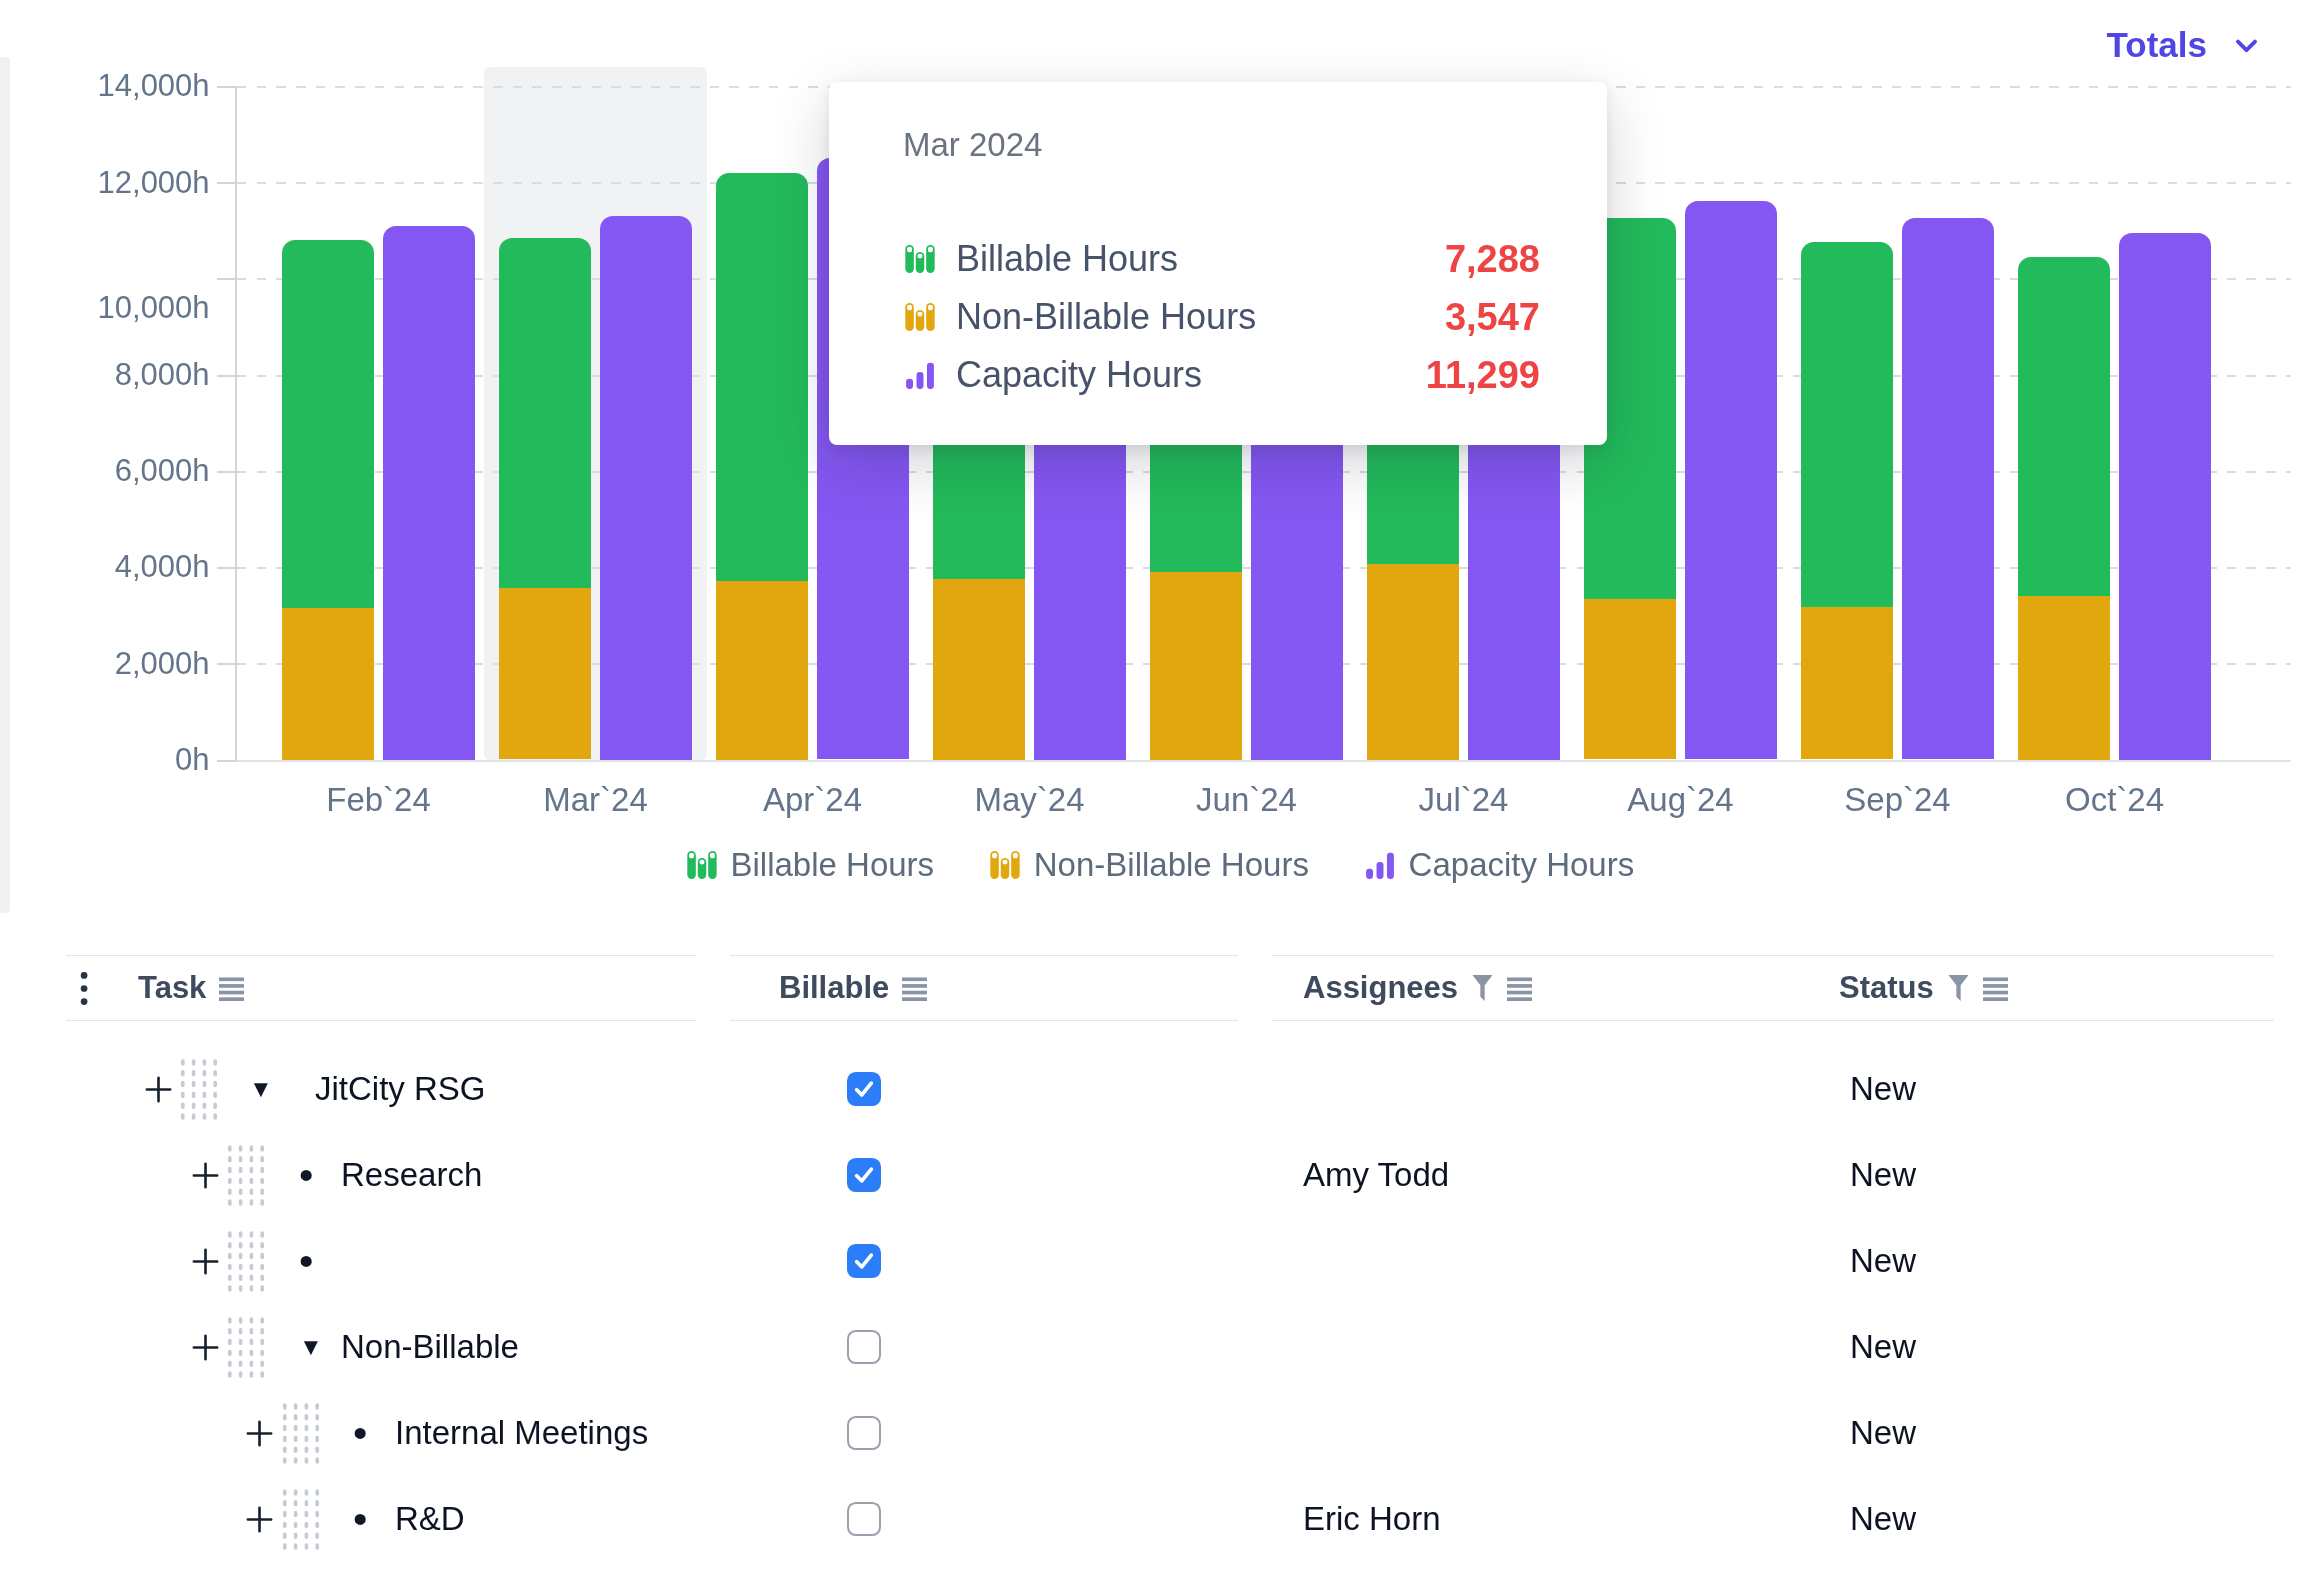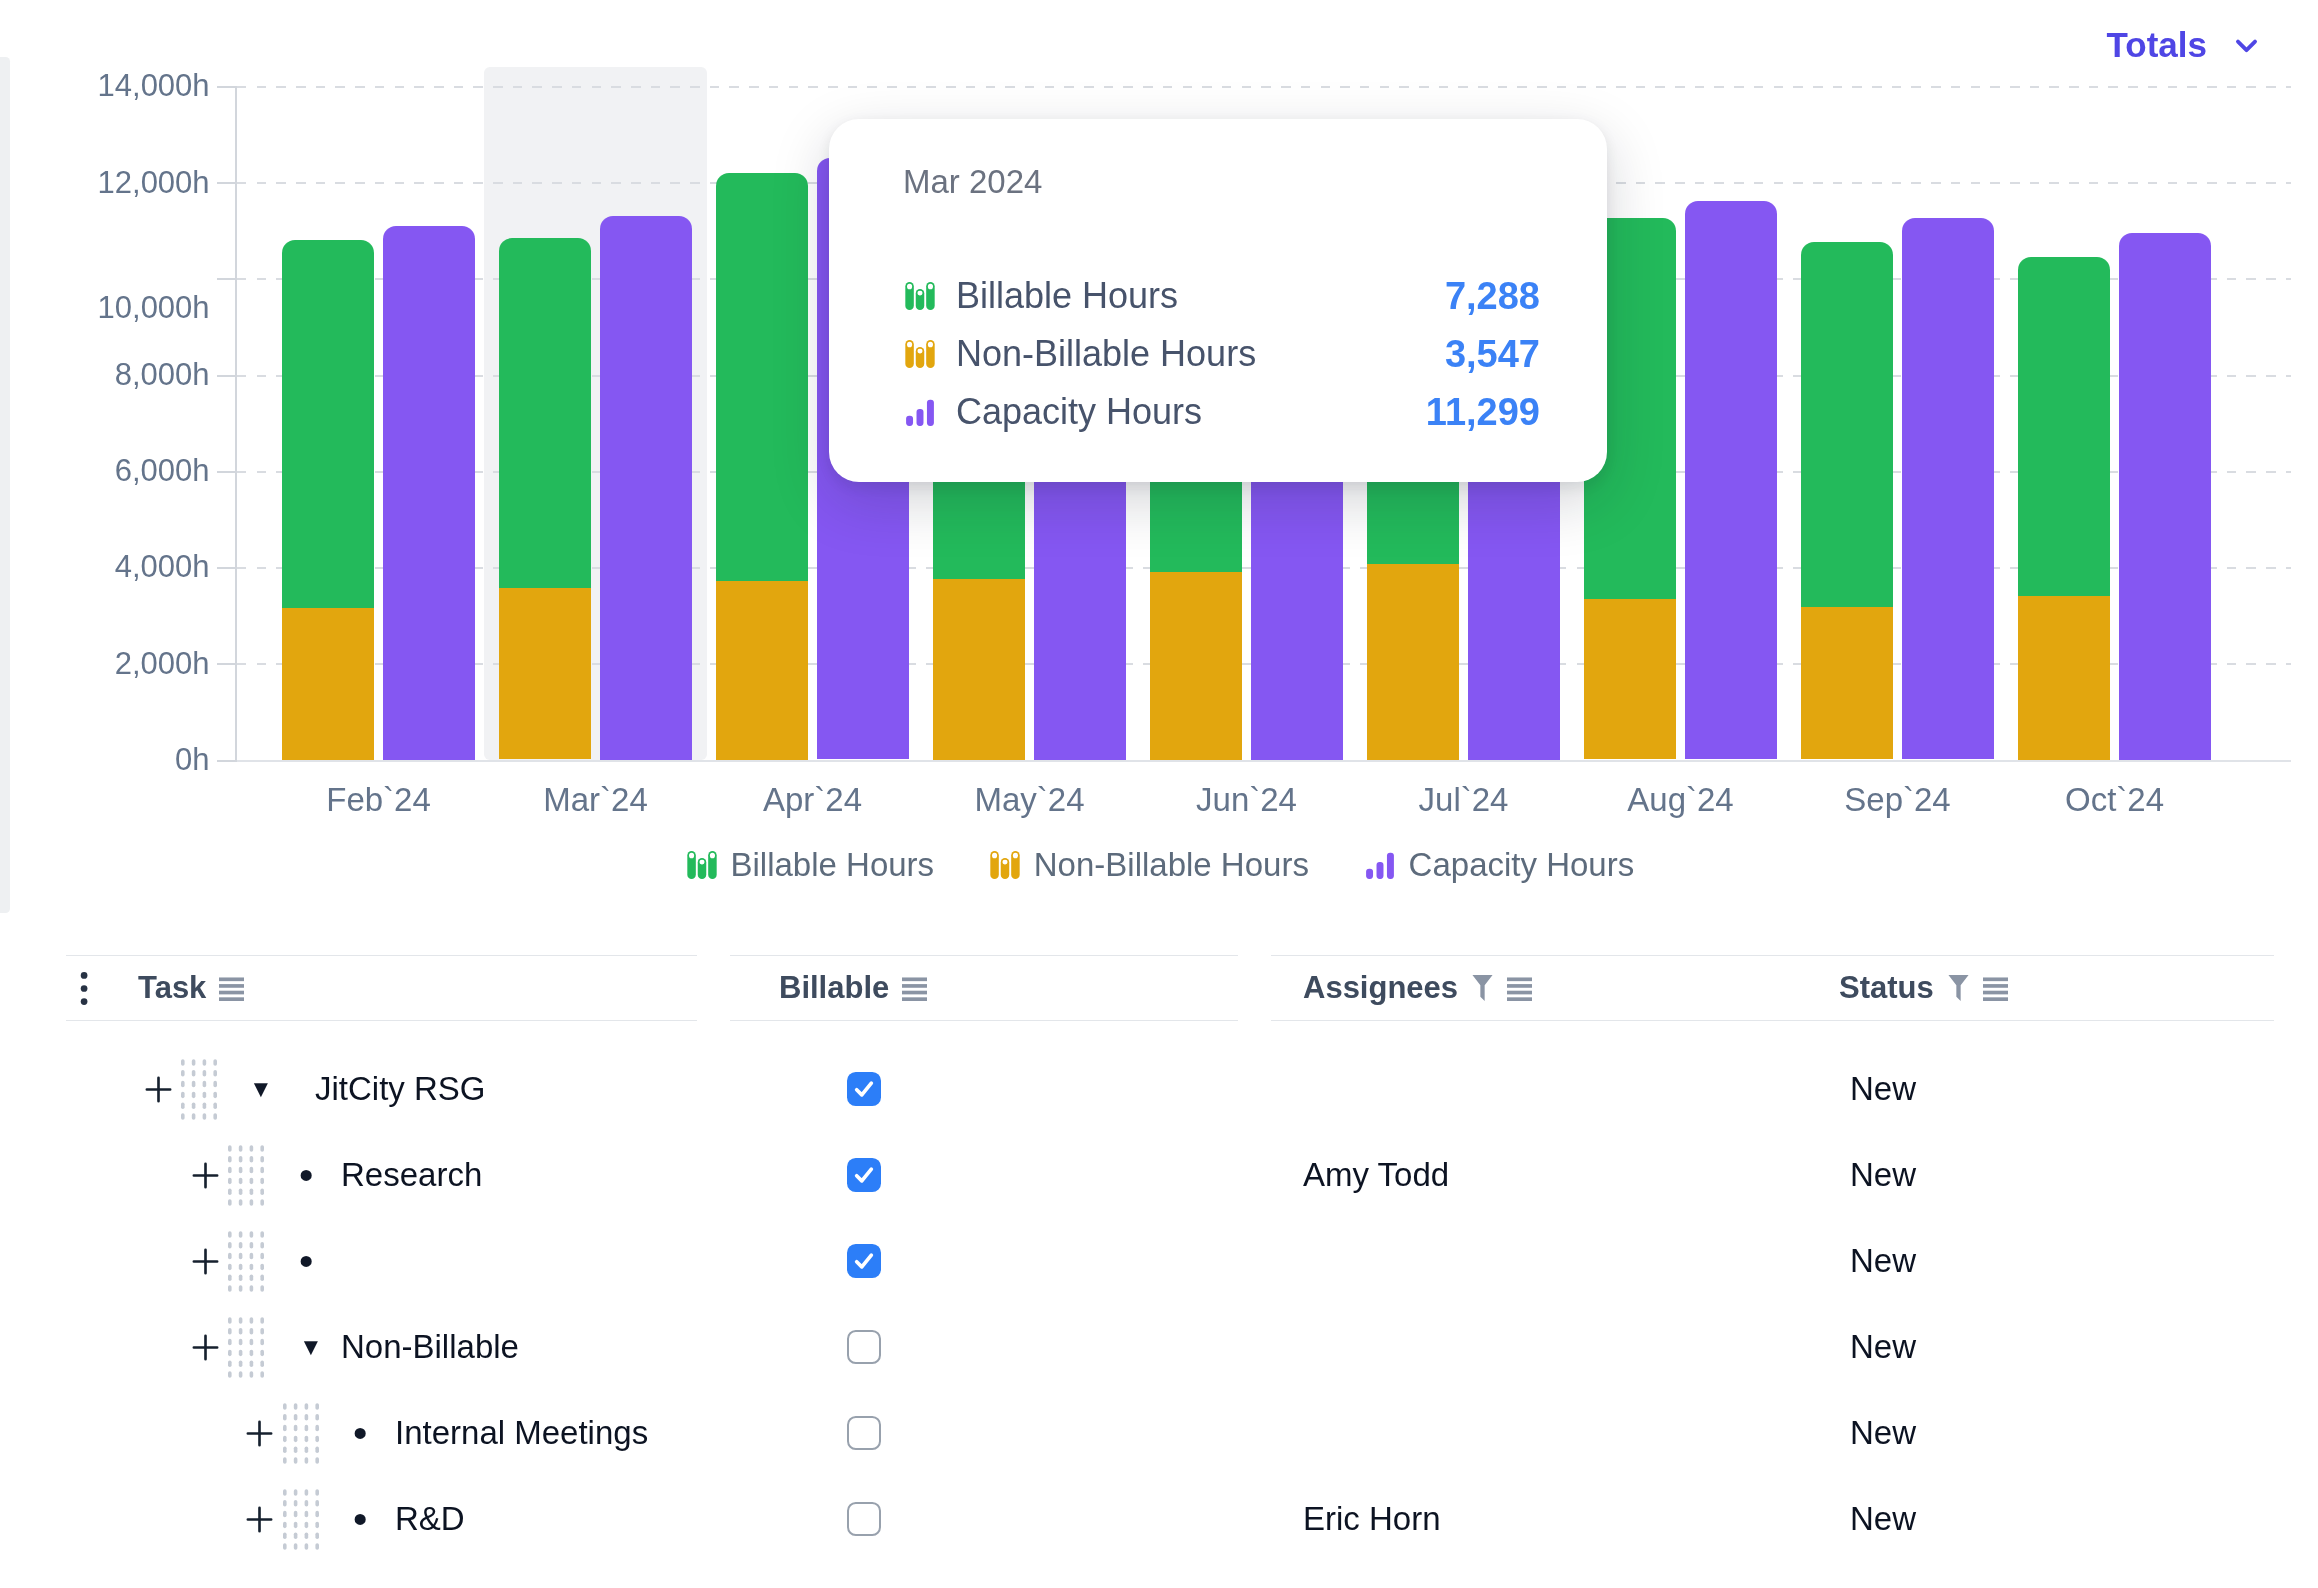--- a/index.html
+++ b/index.html
@@ -29,27 +29,27 @@
              top:778px; height:44px; line-height:44px; }
 
   
   #legend { position:absolute; left:0; top:846px; width:2319px; display:flex;
             justify-content:center; align-items:center; gap:54px; }
   .legend-item { display:flex; align-items:center; gap:11.7px; cursor:pointer; }
   .legend-item .lbl { font-size:33px; color:#5d6b7c; }
 
   
   #tooltip { position:absolute; left:829px; top:82px; width:778px; height:363px;
-             background:#ffffff; border-radius:30px; z-index:40;
+             background:#ffffff; border-radius:8px; z-index:40;
              box-shadow:0 19px 58px rgba(16,24,40,.18), 0 4.4px 13px rgba(16,24,40,.08);
-             padding:44px 67px 0 74px;margin-top:37px; }
+             padding:44px 67px 0 74px; }
   .tt-title { font-size:33px; color:#6b7280; margin-bottom:66px; }
   .tt-row { display:flex; align-items:center; gap:19px; height:58px; }
   .tt-row .lbl { font-size:36px; color:#47536b; }
-  .tt-row .val { margin-left:auto; font-size:38px; font-weight:700; color:#3b82f6; }
+  .tt-row .val { margin-left:auto; font-size:38px; font-weight:700; color:#ef4444; }
 
   
   #table-section { position:absolute; left:0; top:925px; width:2319px; height:664px; }
   .hdr-border { position:absolute; top:30px; height:66px; border-top:1.5px solid #e3e6ea;
                 border-bottom:1.5px solid #e3e6ea; }
   .hdr-cell { position:absolute; top:30px; height:66px; display:flex; align-items:center; gap:13px; }
   .hdr-cell .txt { font-size:31px; font-weight:700; color:#3e4b5e; }
   .hdr-icon { display:flex; align-items:center; cursor:pointer; }
   #kebab { position:absolute; left:79px; top:30px; height:66px; display:flex; align-items:center;
            cursor:pointer; }

